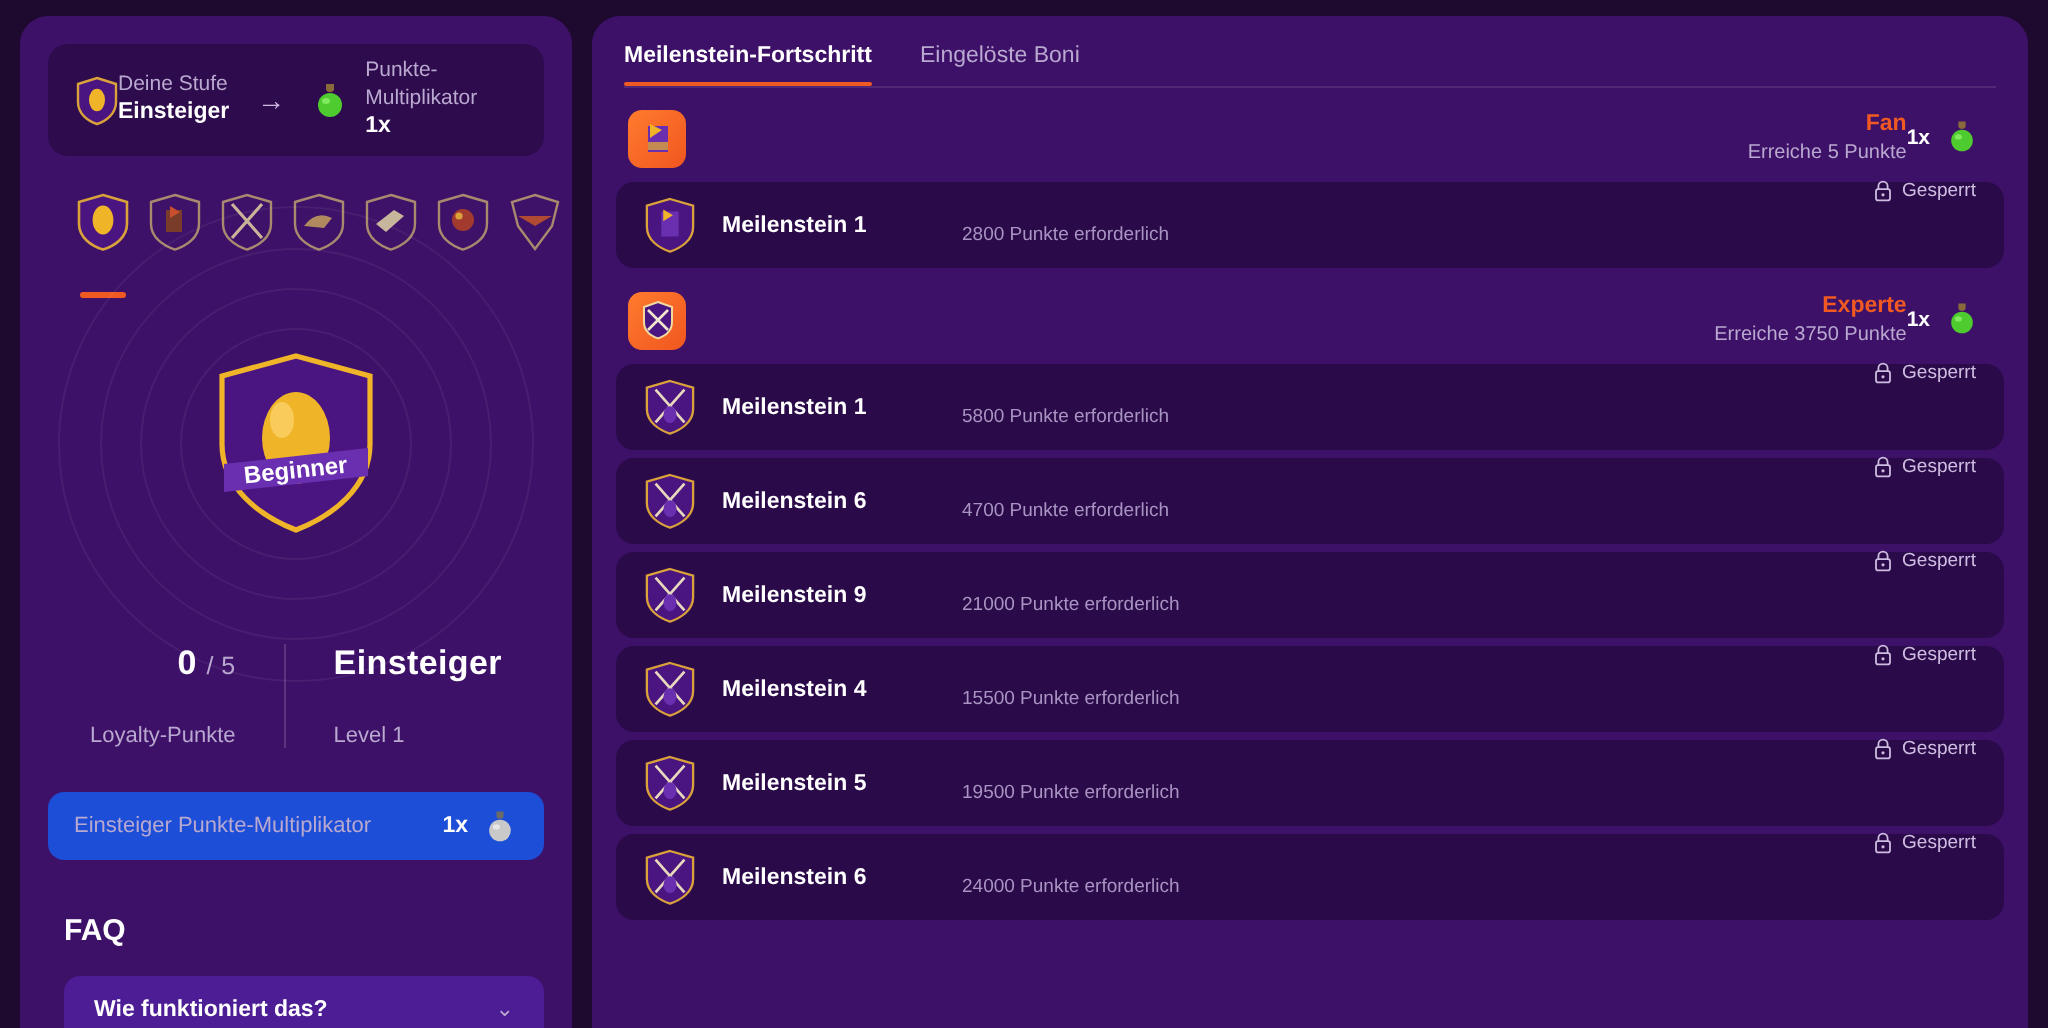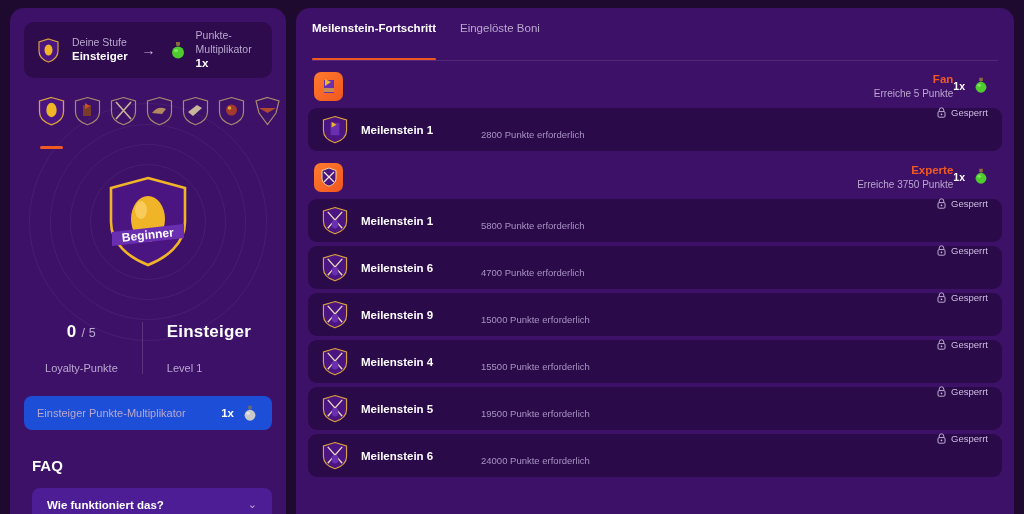--- a/index.html
+++ b/index.html
@@ -21,21 +21,21 @@
     flex: none;
   }
   .tier-card {
     margin: 14px 14px 0 14px;
     height: 56px;
     background: #2d0b4d;
     border-radius: 10px;
     display: flex; align-items: center;
     padding: 0 14px;
   }
-  .tier-left { display: flex; align-items: center; gap: 13px; }
+  .tier-left { display: flex; align-items: center; gap: 0; }
   .shield-mini {
     width: 21px; height: 25px; flex: none; position: relative;
   }
   .shield-mini svg { display: block; }
   .tier-txt-label { font-size: 10.5px; color: #b9a8cf; line-height: 1.35; }
   .tier-txt-value { font-size: 11.5px; color: #ffffff; font-weight: bold; line-height: 1.35; }
   .arrow-sep { color: #cbb9e0; font-size: 14px; margin: 0 12px 0 14px; }
   .multi-left { display: flex; align-items: center; gap: 8px; }
   .potion { width: 20px; height: 20px; flex: none; }
 
@@ -70,21 +70,21 @@
     transform: translate(-50%,-50%);
     width: 84px; height: 96px;
   }
 
   
   .stats-row {
     display: flex; align-items: center; justify-content: center;
     margin-top: 12px; gap: 0;
   }
   .stat { padding: 0 22px; text-align: center; }
-  .stat.left-stat { border-right: 1px solid rgba(255,255,255,0.15); text-align: center; padding-right: 24px; }
+  .stat.left-stat { border-right: 1px solid rgba(255,255,255,0.15); text-align: right; padding-right: 24px; }
   .stat.right-stat { text-align: left; padding-left: 24px; }
   .stat-main { font-size: 17px; color: #ffffff; font-weight: bold; letter-spacing: .2px; }
   .stat-main .sub { font-size: 12.5px; color: #b9a8cf; font-weight: normal; }
   .stat-sub { font-size: 11px; color: #b9a8cf; margin-top: 20px; }
 
   .multiplier-bar {
     margin: 22px 14px 0 14px;
     height: 34px;
     background: #1d4ed8;
     border-radius: 8px;
@@ -112,21 +112,21 @@
   
   .right-panel {
     flex: 1; height: 506px;
     background: #3e1168;
     border-radius: 14px 14px 0 0;
     padding: 0 12px;
     overflow: hidden;
     position: relative;
   }
   .tabs { display: flex; gap: 24px; padding: 14px 4px 0 4px; position: relative; }
-  .tab { font-size: 11.5px; color: #b9a8cf; padding-bottom: 26px; position: relative; }
+  .tab { font-size: 11.5px; color: #b9a8cf; padding-bottom: 9px; position: relative; }
   .tab.active { color: #ffffff; font-weight: bold; }
   .tab.active::after {
     content: ""; position: absolute; left: 0; right: 0; bottom: 0;
     height: 2.5px; background: #f05a22; border-radius: 2px;
   }
   .tabs-divider {
     height: 1px; background: rgba(255,255,255,0.10);
     margin: 0 4px 0 4px;
   }
 
@@ -426,21 +426,21 @@
               <ellipse cx="13.5" cy="19" rx="3.4" ry="4.4" fill="#6a2fb0"></ellipse>
             </svg></span>
           <span class="ms-name">Meilenstein 9</span>
           <span class="ms-prog"><span class="ms-locked">
               <svg width="9" height="11" viewBox="0 0 9 11">
                 <path d="M2.2 4.6 V3.1 a2.3 2.3 0 0 1 4.6 0 V4.6" fill="none" stroke="#cdbde0" stroke-width="0.9"></path>
                 <rect x="1" y="4.6" width="7" height="5.6" rx="1.1" fill="none" stroke="#cdbde0" stroke-width="0.9"></rect>
                 <circle cx="4.5" cy="7.4" r="0.8" fill="#cdbde0"></circle>
               </svg>
               <span class="ms-locked-txt">Gesperrt</span>
-            </span><span class="ms-track"></span><div class="ms-req">15000 Punkte erforderlich</div></span>
+            </span><span class="ms-track"></span><div class="ms-req">21000 Punkte erforderlich</div></span>
         </div>
         <div class="ms-row">
           <span class="ms-ico"><svg width="26" height="29" viewBox="0 0 27 30">
               <path d="M13.5 1.5 L25.5 5 V16 C25.5 23 19 27 13.5 28.8 C8 27 1.5 23 1.5 16 V5 Z" fill="#4a1580" stroke="#d9a23a" stroke-width="1.2"></path>
               <path d="M6 6 L21 23 M21 6 L6 23" stroke="#e8d8bd" stroke-width="1.4"></path>
               <ellipse cx="13.5" cy="19" rx="3.4" ry="4.4" fill="#6a2fb0"></ellipse>
             </svg></span>
           <span class="ms-name">Meilenstein 4</span>
           <span class="ms-prog"><span class="ms-locked">
               <svg width="9" height="11" viewBox="0 0 9 11">

